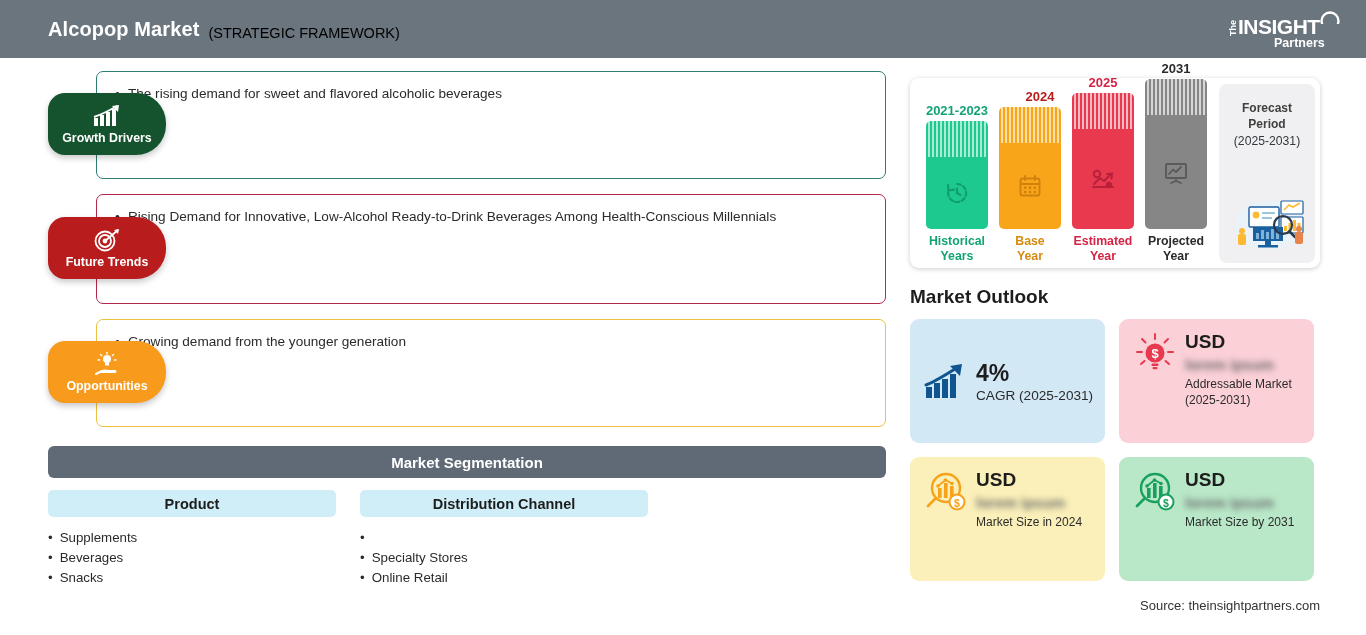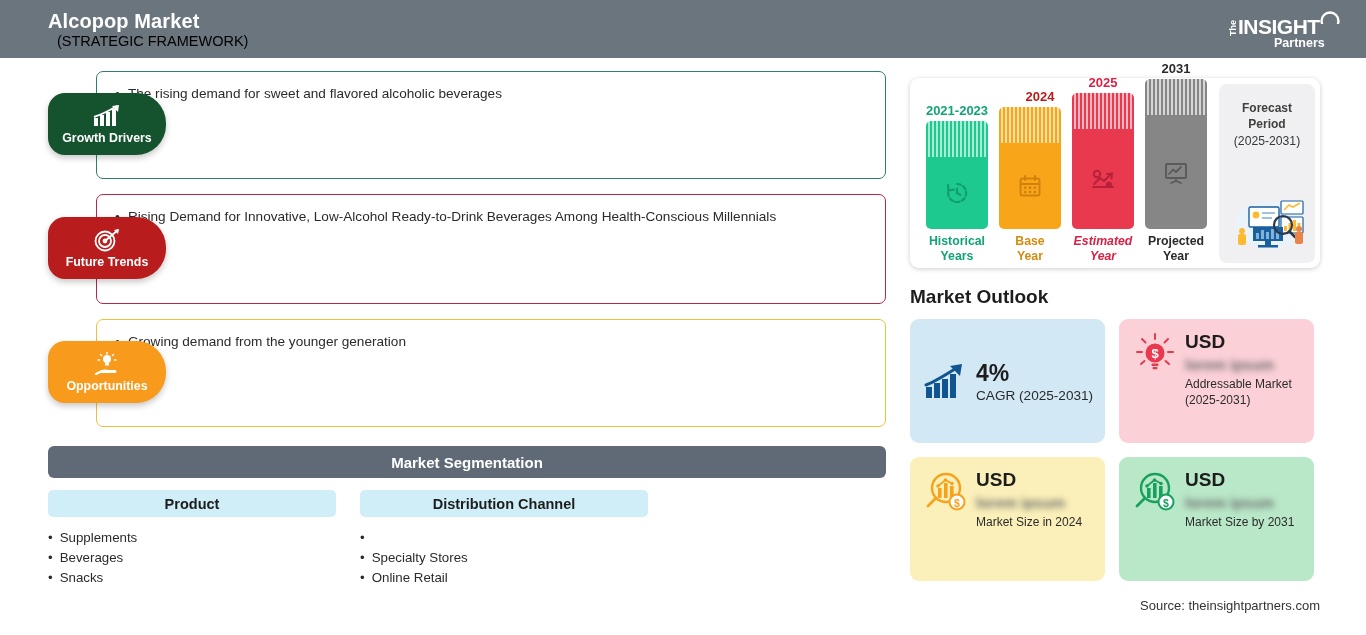--- a/index.html
+++ b/index.html
@@ -10,21 +10,21 @@
     overflow: hidden;
   }
   .page { position: relative; width: 1366px; height: 635px; background:#fff; }
 
   
   .header {
     position: absolute; left: 0; top: 0; width: 1366px; height: 58px;
     background: #6b757e;
     display: flex; align-items: center;
   }
-  .header-title-wrap { display: flex; align-items: flex-start; margin-left: 48px; flex-direction: column; }
+  .header-title-wrap { display: flex; align-items: flex-end; margin-left: 48px; }
   .header-title { color: #ffffff; font-size: 20px; font-weight: bold; letter-spacing: .1px; }
   .header-sub { color: #000000; font-size: 14.5px; font-weight: normal; margin-left: 9px; }
   .logo { position: absolute; right: 20px; top: 8px; width: 128px; height: 42px; }
 
   
   .left-col { position: absolute; left: 0; top: 58px; width: 900px; height: 577px; }
 
   .factor-row { position: absolute; left: 0; width: 900px; }
   .factor-card {
     position: absolute; left: 96px; width: 790px;
@@ -319,21 +319,21 @@
             <div class="tl-solid" style="background:#e8394f;">
               <svg width="28" height="26" viewBox="0 0 28 26">
                 <path d="M5 18 L11 12 L15 15 L22 8" fill="none" stroke="#b8203a" stroke-width="2" stroke-linecap="round" stroke-linejoin="round"></path>
                 <path d="M18 8 L23 7.5 L22.5 12.5" fill="none" stroke="#b8203a" stroke-width="2" stroke-linecap="round"></path>
                 <circle cx="8" cy="8" r="3.2" fill="none" stroke="#b8203a" stroke-width="2"></circle>
                 <circle cx="20" cy="19" r="3.2" fill="#b8203a"></circle>
                 <path d="M4 21 L24 21" stroke="#b8203a" stroke-width="1.8" stroke-linecap="round"></path>
               </svg>
             </div>
           </div>
-          <span class="tl-name" style="color:#d62345;font-style:italic;"><span>Estimated</span><br><span>Year</span></span>
+          <span class="tl-name" style="color:#d62345;"><span>Estimated</span><br><span>Year</span></span>
         </div>
 
         <div class="tl-item">
           <span class="tl-year" style="color:#2b2b2b;">2031</span>
           <div class="tl-bar" style="height:150px;">
             <div class="tl-stripe" style="background:repeating-linear-gradient(90deg,#868686 0 2px,#d6d6d6 2px 4px);"></div>
             <div class="tl-solid" style="background:#868686;">
               <svg width="28" height="26" viewBox="0 0 28 26">
                 <rect x="4" y="5" width="20" height="14" rx="1.5" fill="none" stroke="#5a5a5a" stroke-width="2"></rect>
                 <path d="M7 15 L11 10.5 L14 13 L19 8" fill="none" stroke="#5a5a5a" stroke-width="1.8" stroke-linecap="round" stroke-linejoin="round"></path>

